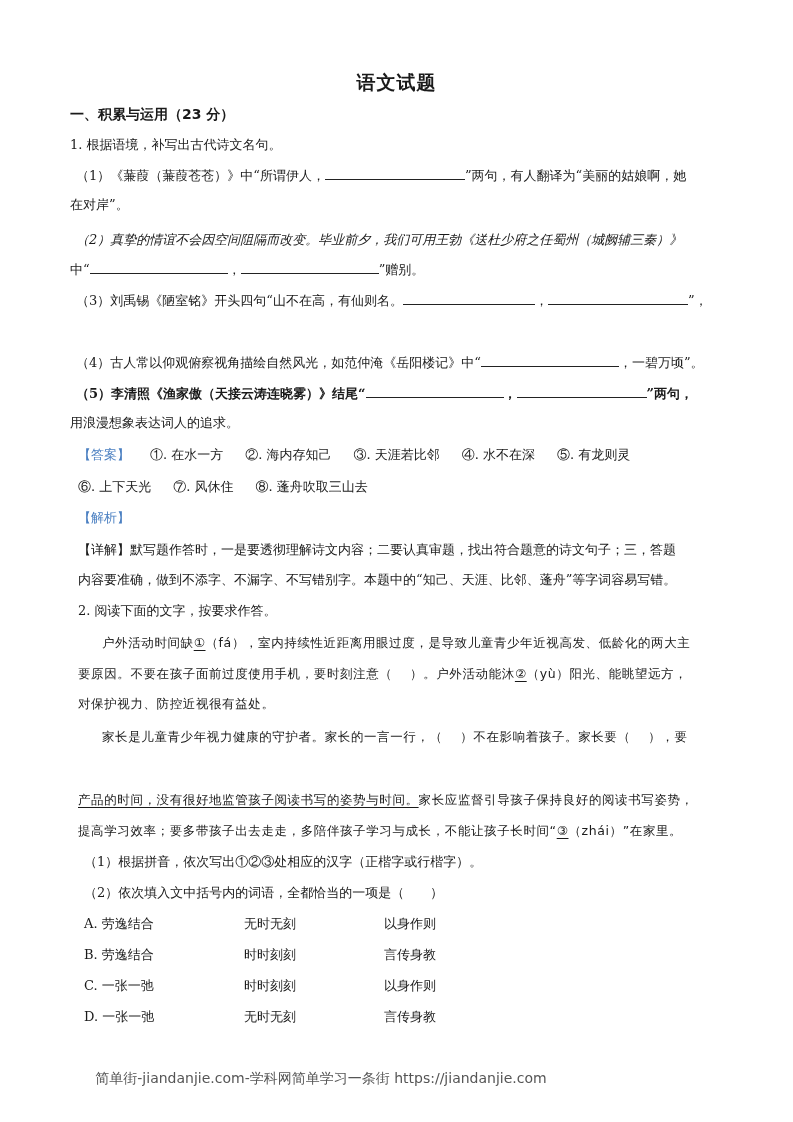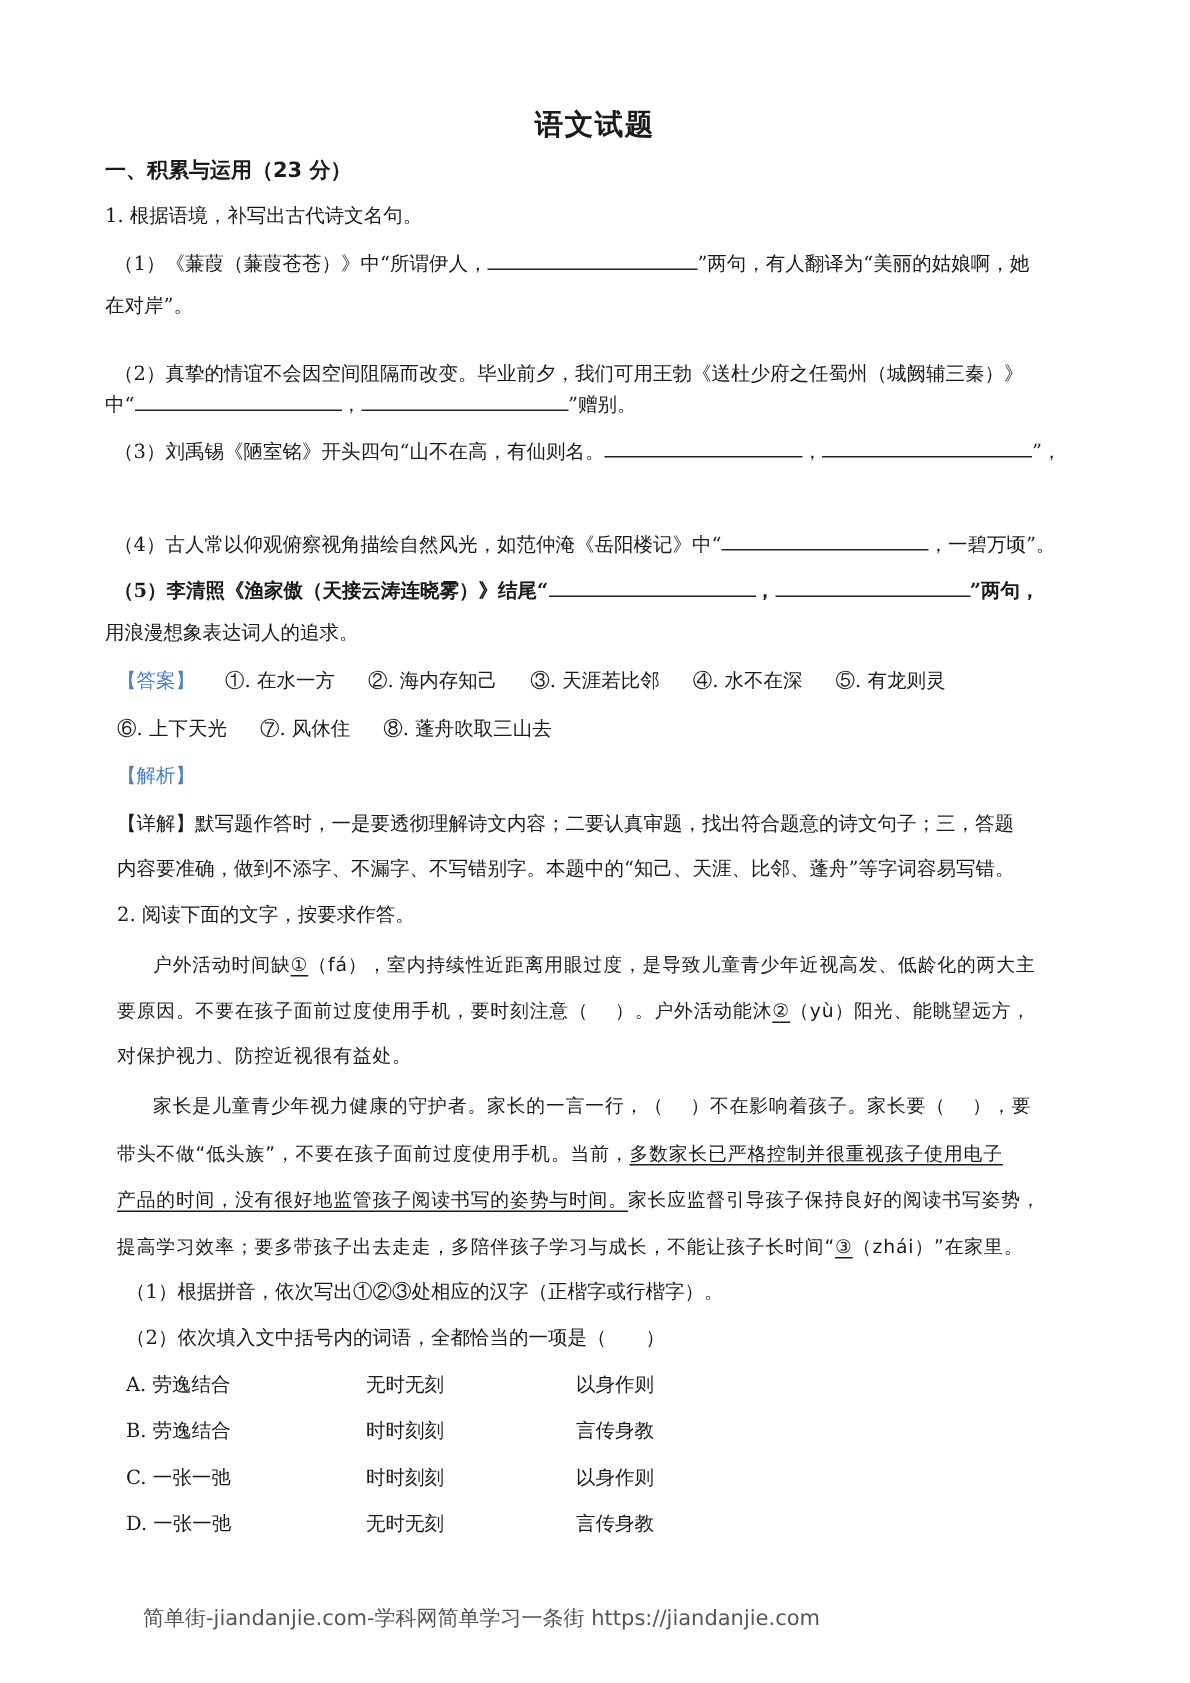--- a/index.html
+++ b/index.html
@@ -29,21 +29,21 @@
 
   <div class="line section" style="top:105px;left:58px;">一、积累与运用（23 分）</div>
 
   <div class="line" style="top:136px;left:58px;">1. 根据语境，补写出古代诗文名句。</div>
 
   <div class="line" style="top:166px;left:64px;">
     <span>（1）《蒹葭（蒹葭苍苍）》中“所谓伊人，</span><span class="blank" style="width:140px"></span><span>”两句，有人翻译为“美丽的姑娘啊，她</span>
   </div>
   <div class="line" style="top:196px;left:58px;">在对岸”。</div>
 
-  <div class="line" style="top:241px;left:64px;">（2）真挚的情谊不会因空间阻隔而改变。毕业前夕，我们可用王勃《送杜少府之任蜀州（城阙辅三秦）》</div>
+  <div class="line" style="top:231px;left:64px;font-style:italic;">（2）真挚的情谊不会因空间阻隔而改变。毕业前夕，我们可用王勃《送杜少府之任蜀州（城阙辅三秦）》</div>
   <div class="line" style="top:260px;left:58px;">
     <span>中“</span><span class="blank" style="width:138px"></span><span>，</span><span class="blank" style="width:138px"></span><span>”赠别。</span>
   </div>
 
   <div class="line" style="top:291px;left:64px;">
     <span>（3）刘禹锡《陋室铭》开头四句“山不在高，有仙则名。</span><span class="blank" style="width:132px"></span><span>，</span><span class="blank" style="width:140px"></span><span>”，</span>
   </div>
 
   <div class="line" style="top:353px;left:64px;">
     <span>（4）古人常以仰观俯察视角描绘自然风光，如范仲淹《岳阳楼记》中“</span><span class="blank" style="width:138px"></span><span>，一碧万顷”。</span>
@@ -68,23 +68,20 @@
 
   <div class="line para" style="top:634px;left:90px;">
     <span>户外活动时间缺</span><span class="ul">①</span><span>（fá），室内持续性近距离用眼过度，是导致儿童青少年近视高发、低龄化的两大主</span>
   </div>
   <div class="line para" style="top:665px;left:66px;">
     <span>要原因。不要在孩子面前过度使用手机，要时刻注意（　 ）。户外活动能沐</span><span class="ul">②</span><span>（yù）阳光、能眺望远方，</span>
   </div>
   <div class="line para" style="top:695px;left:66px;">对保护视力、防控近视很有益处。</div>
 
   <div class="line para" style="top:728px;left:90px;">家长是儿童青少年视力健康的守护者。家长的一言一行，（　 ）不在影响着孩子。家长要（　 ），要</div>
-  <div class="line para" style="top:760px;left:66px;">
-    <span>带头不做“低头族”，不要在孩子面前过度使用手机。当前，</span><span class="ul">多数家长已严格控制并很重视孩子使用电子</span>
-  </div>
   <div class="line para" style="top:791px;left:66px;">
     <span class="ul">产品的时间，没有很好地监管孩子阅读书写的姿势与时间。</span><span>家长应监督引导孩子保持良好的阅读书写姿势，</span>
   </div>
   <div class="line para" style="top:822px;left:66px;">
     <span>提高学习效率；要多带孩子出去走走，多陪伴孩子学习与成长，不能让孩子长时间“</span><span class="ul">③</span><span>（zhái）”在家里。</span>
   </div>
 
   <div class="line" style="top:853px;left:72px;">（1）根据拼音，依次写出①②③处相应的汉字（正楷字或行楷字）。</div>
   <div class="line" style="top:884px;left:72px;">（2）依次填入文中括号内的词语，全都恰当的一项是（　　）</div>
 

